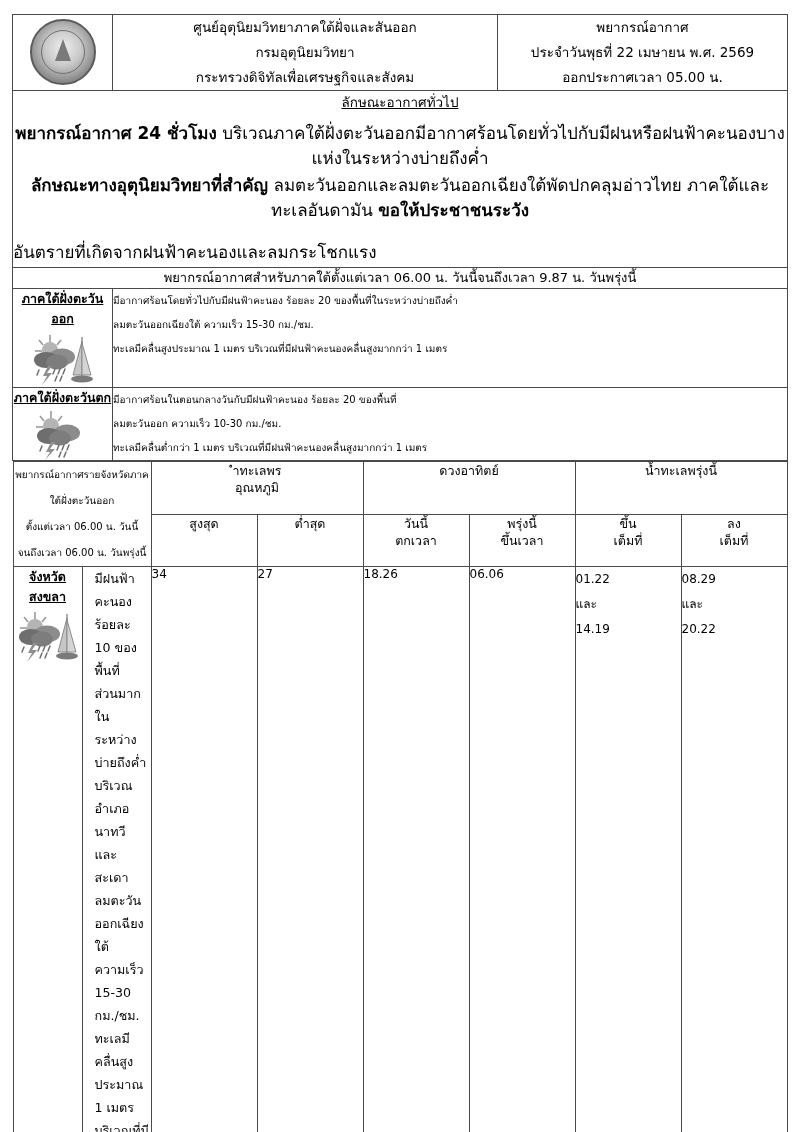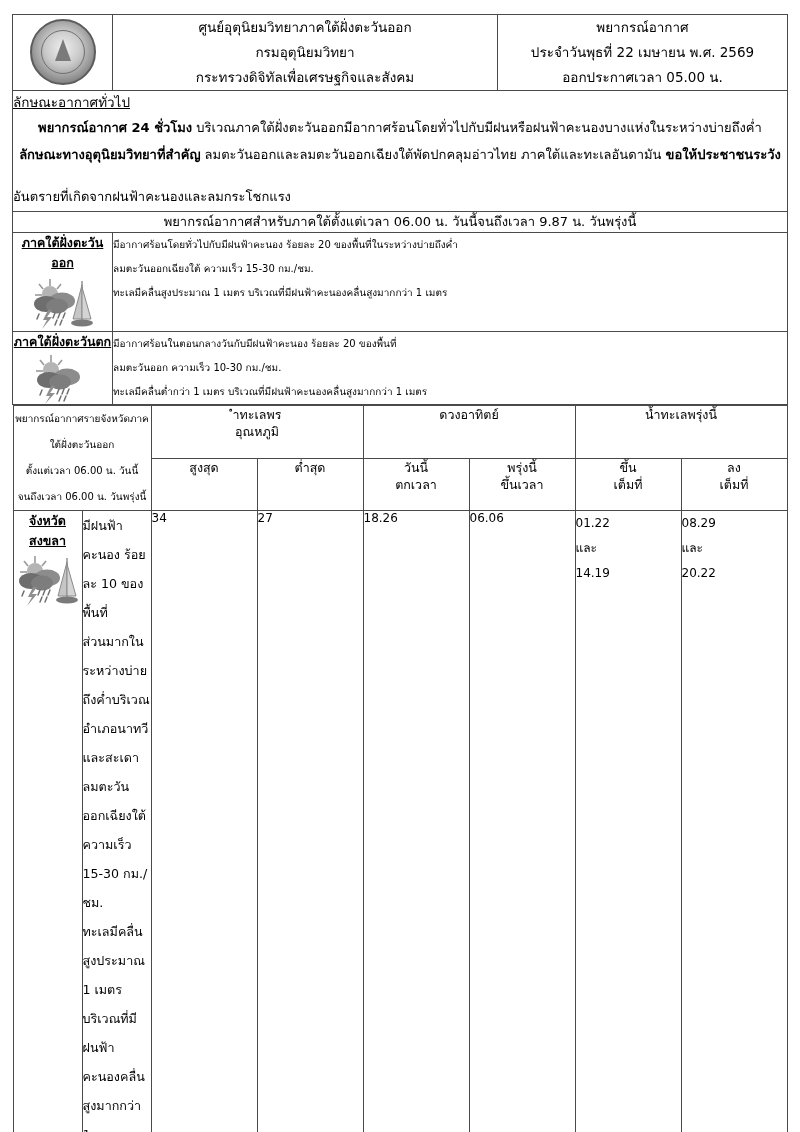--- a/index.html
+++ b/index.html
@@ -75,26 +75,27 @@
     text-align: center;
     font-size: 13.5px;
     line-height: 21px;
     padding: 2px 0;
     white-space: nowrap;
   }
 
   
   .general-cell { padding: 6px 10px 9px 10px; }
   .gen-title {
+    text-align: center;
     font-size: 13.5px;
     text-decoration: underline;
-    margin-bottom: 2px;
+    margin-bottom: 8px;
   }
   .gen-para {
-    font-size: 13px;
+    font-size: 17px;
     line-height: 25px;
     text-align: center;
     margin: 0 0 2px 0;
   }
   .gen-para.left { text-align: left; margin-top: 17px; }
   .gen-para b { font-weight: bold; }
 
   .banner-cell { padding: 5px 4px; }
   .banner {
     text-align: center;
@@ -141,41 +142,41 @@
   
   .prov-cell { text-align: center; padding: 6px 3px 8px 3px; vertical-align: top; }
   .prov-name {
     font-size: 12.5px;
     text-decoration: underline;
     font-weight: bold;
     display: block;
     margin-bottom: 1px;
   }
   .prov-desc { padding: 6px 6px 6px 10px; vertical-align: top; }
-  .prov-desc .desc-line { line-height: 29px; font-size: 12.6px; }
+  .prov-desc .desc-line { line-height: 23px; font-size: 12.6px; padding-left: 12px; }
   .val {
     vertical-align: middle;
     font-size: 12px;
   }
   .val .multi { line-height: 25px; }
 </style>
 </head>
 <body>
 
 <div class="page">
 
   <table class="doc">
 
     <tbody>
         <tr>
       <td class="hdr-logo-cell">
         <div class="logo"></div>
       </td>
       <td class="hdr-mid-cell">
-        <div class="hdr-line">ศูนย์อุตุนิยมวิทยาภาคใต้ฝั่งตะวันออก</div>
+        <div class="hdr-line">ศูนย์อุตุนิยมวิทยาภาคใต้ฝั่จและสันออก</div>
         <div class="hdr-line">กรมอุตุนิยมวิทยา</div>
         <div class="hdr-line">กระทรวงดิจิทัลเพื่อเศรษฐกิจและสังคม</div>
       </td>
       <td class="hdr-right-cell">
         <div class="hdr-line">พยากรณ์อากาศ</div>
         <div class="hdr-line">ประจำวันพุธที่ 22 เมษายน พ.ศ. 2569</div>
         <div class="hdr-line">ออกประกาศเวลา 05.00 น.</div>
       </td>
     </tr>
 

